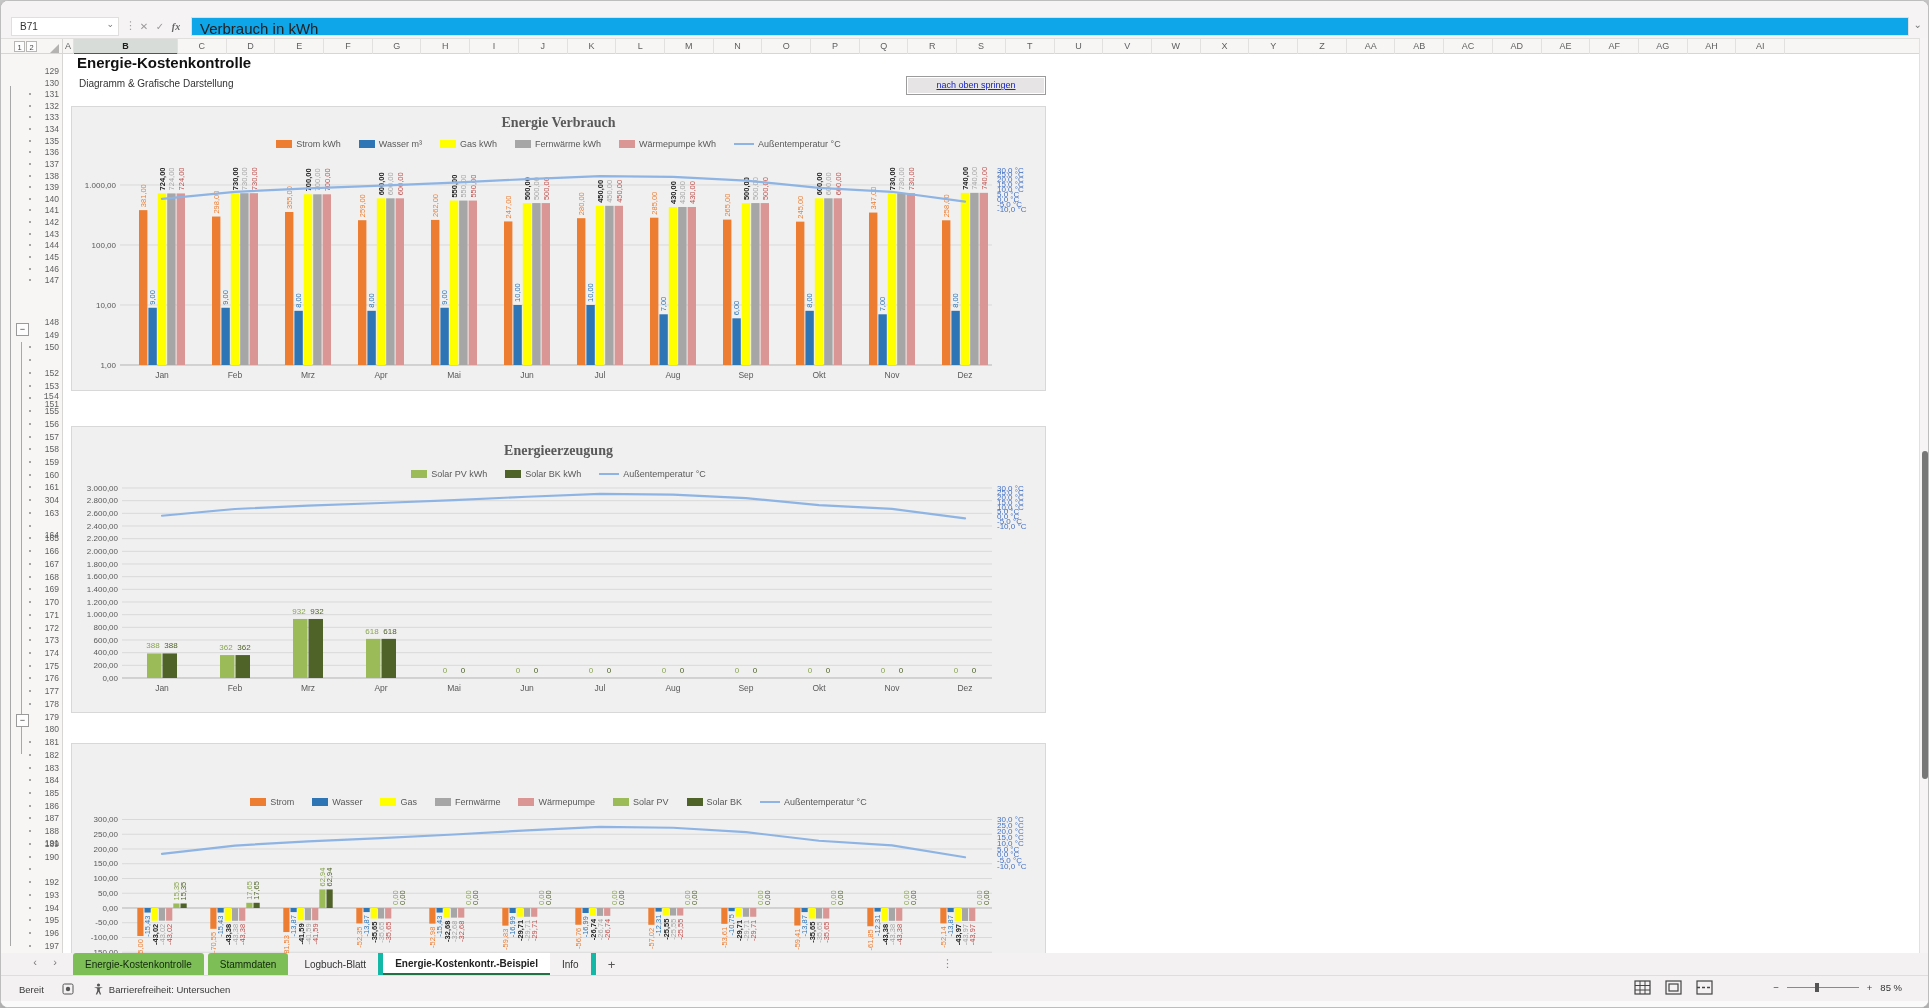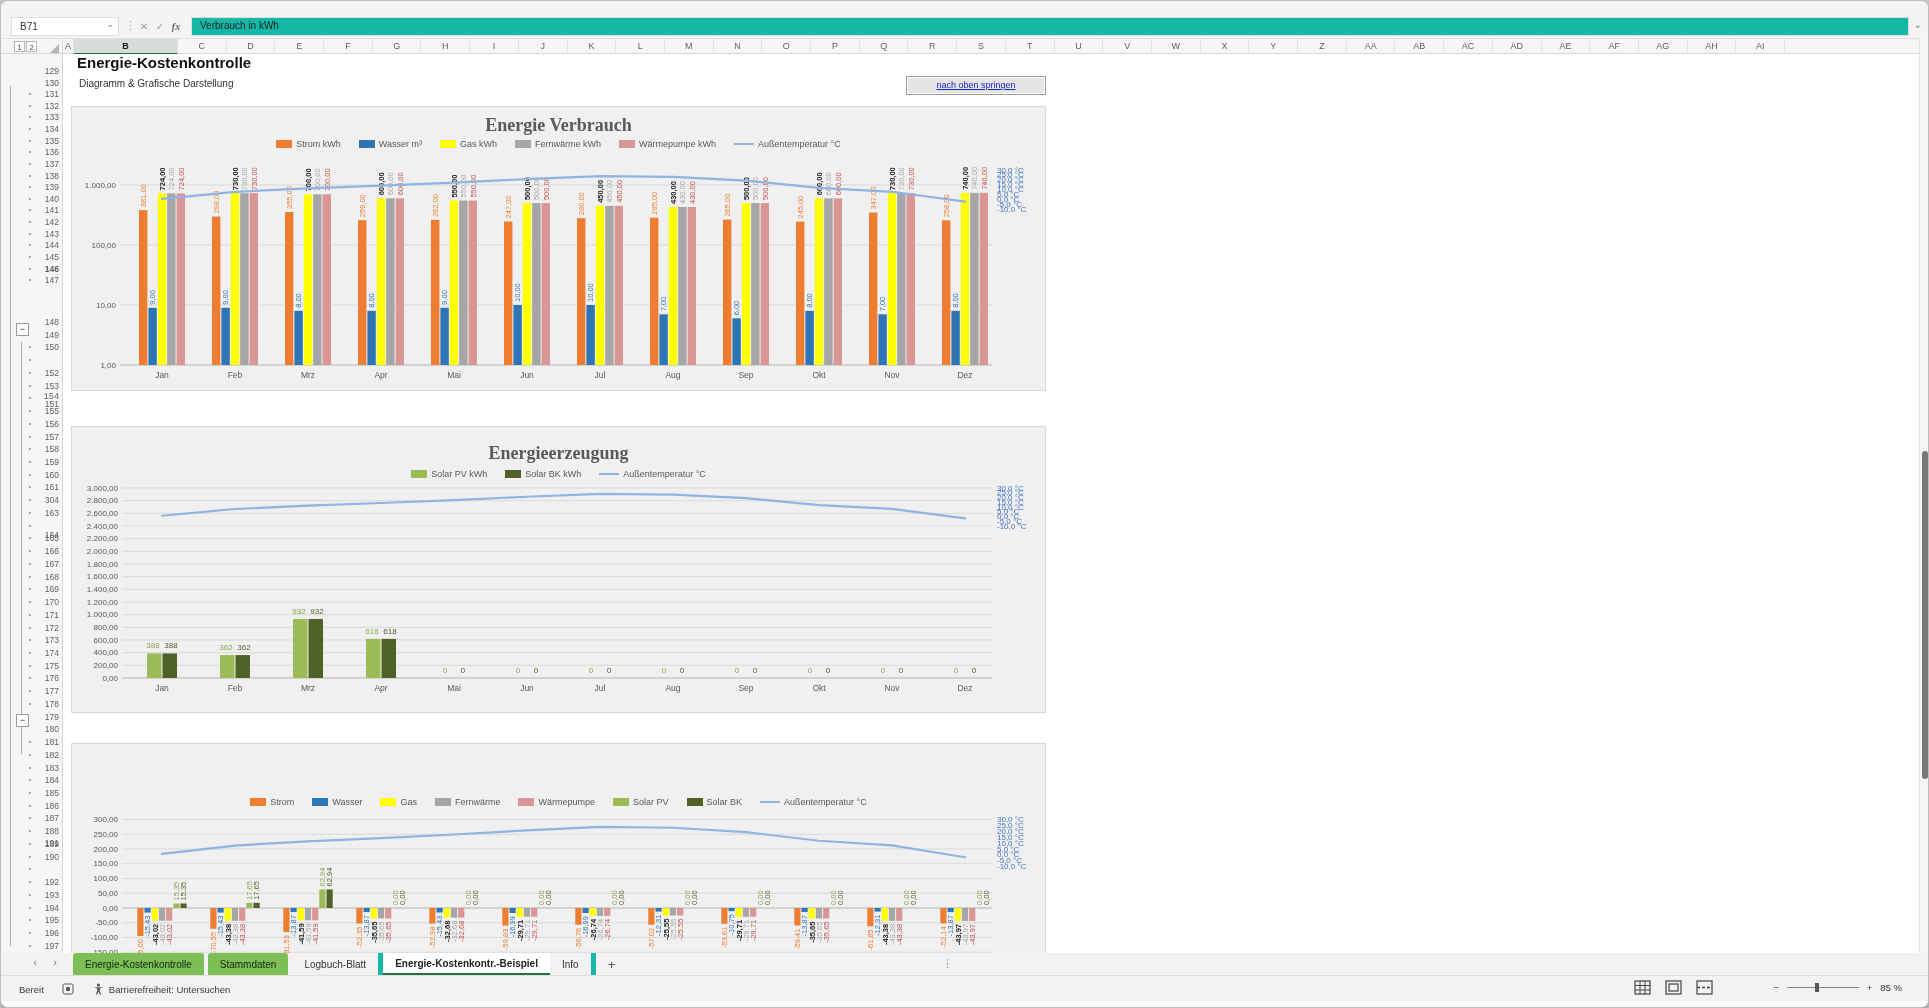--- a/index.html
+++ b/index.html
@@ -10,22 +10,22 @@
          box-shadow:0 6px 18px rgba(0,0,0,.35); }
   
   .fbar { position:absolute; left:0; top:0; width:100%; height:37px; background:#f5f3f3; }
   .namebox { position:absolute; left:10px; top:16px; width:108px; height:19px; background:#fff;
              border:1px solid #e1dfdd; font-size:10px; color:#333; display:flex; align-items:center; padding-left:8px; }
   .namebox .chev { position:absolute; right:4px; top:1px; color:#777; font-size:9px; }
   .fsep { position:absolute; left:124px; top:18px; color:#a0a0a0; font-size:11px; }
   .fbtn { position:absolute; top:16px; width:14px; height:19px; border:none; background:transparent;
           color:#9a9a9a; font-size:10px; text-align:center; line-height:19px; }
   .fbtn.fx { color:#666; font-family:"Liberation Serif",serif; font-style:italic; font-weight:bold; }
-  .ffield { position:absolute; left:190px; top:16px; width:1718px; height:19px; background:#14b8a6;
-            border:1px solid #e1dfdd; font-size:10px; color:#222; padding:2px 0 0 8px; }
+  .ffield { position:absolute; left:190px; top:16px; width:1718px; height:19px; background:#0ea5e9;
+            border:1px solid #e1dfdd; font-size:15px; color:#222; padding:2px 0 0 8px; }
   .fexp { position:absolute; right:6px; top:18px; color:#777; font-size:10px; }
   
   .chead { position:absolute; left:0; top:37px; width:1921px; height:16px; background:#f7f6f5;
            border-bottom:1px solid #d8d6d4; border-top:1px solid #e1dfdd; }
   .corner { position:absolute; left:0; top:0; width:62px; height:16px; border-right:1px solid #d8d6d4; }
   .olvl { position:absolute; top:2px; width:11px; height:11px; border:1px solid #b9b7b5; background:#fdfdfd;
           font-size:7.5px; color:#444; text-align:center; line-height:11px; }
   .selall { position:absolute; right:3px; bottom:2px; width:0; height:0;
             border-left:9px solid transparent; border-bottom:9px solid #b5b3b1; }
   .colh { position:absolute; top:0; height:16px; font-size:9px; color:#5f5f5f; text-align:center;
@@ -40,21 +40,21 @@
           font-size:9px; line-height:11px; text-align:center; color:#333; }
   
   .sheet { position:absolute; left:62px; top:53px; width:1858px; height:909px; background:#fff; overflow:hidden; }
   .stitle { position:absolute; left:14px; top:0px; font-size:15px; font-weight:bold; color:#111; }
   .ssub { position:absolute; left:16px; top:24px; font-size:10px; color:#333; }
   .jumpbtn { position:absolute; left:843px; top:22px; width:140px; height:19px; background:#e6e4e4;
              border:1px solid #9b9b9b; box-shadow:inset 0 0 0 1px #fff; font-size:9px; color:#1824c4;
              text-decoration:underline; text-align:center; line-height:17px; }
   .chart { position:absolute; left:8px; width:975px; background:#f0f0f0; border:1px solid #d8d8d8; }
   .ctitle { position:absolute; width:100%; text-align:center; font-family:"Liberation Serif",serif;
-            font-weight:bold; font-size:18px; color:#595959; }
+            font-weight:bold; font-size:14px; color:#595959; }
   .csub { position:absolute; width:100%; text-align:center; font-family:"Liberation Serif",serif;
           font-size:10.5px; color:#595959; }
   .clegend { position:absolute; width:100%; display:flex; justify-content:center; gap:18px;
              font-size:9px; color:#595959; align-items:center; }
   .litem { display:flex; align-items:center; gap:4px; }
   .swb { width:16px; height:8px; display:inline-block; }
   .swl { width:20px; height:2.4px; display:inline-block; }
   svg.cplot { position:absolute; left:0; top:0; }
   
   .vsb { position:absolute; right:0; top:37px; width:9px; height:925px; background:#f6f4f4; border-left:1px solid #e3e1df; }
@@ -173,21 +173,21 @@
         <div class="rownum" style="top: 151.44px;">141</div>
         <div class="odot" style="top: 155.44px;"></div>
         <div class="rownum" style="top: 163.06px;">142</div>
         <div class="odot" style="top: 167.06px;"></div>
         <div class="rownum" style="top: 174.68px;">143</div>
         <div class="odot" style="top: 178.68px;"></div>
         <div class="rownum" style="top: 186.3px;">144</div>
         <div class="odot" style="top: 190.3px;"></div>
         <div class="rownum" style="top: 197.92px;">145</div>
         <div class="odot" style="top: 201.92px;"></div>
-        <div class="rownum" style="top: 209.54px; font-weight: bold;">146</div>
+        <div class="rownum" style="top: 209.54px;">146</div>
         <div class="odot" style="top: 213.54px;"></div>
         <div class="rownum" style="top: 221.16px;">147</div>
         <div class="odot" style="top: 225.16px;"></div>
         <div class="rownum" style="top: 263px;">148</div>
         <div class="rownum" style="top: 275.73px;">149</div>
         <div class="rownum" style="top: 288.46px;">150</div>
         <div class="odot" style="top: 292.46px;"></div>
         <div class="rownum" style="top: 301.19px; margin-top: 44px;">151</div>
         <div class="odot" style="top: 305.19px;"></div>
         <div class="rownum" style="top: 313.92px;">152</div>

